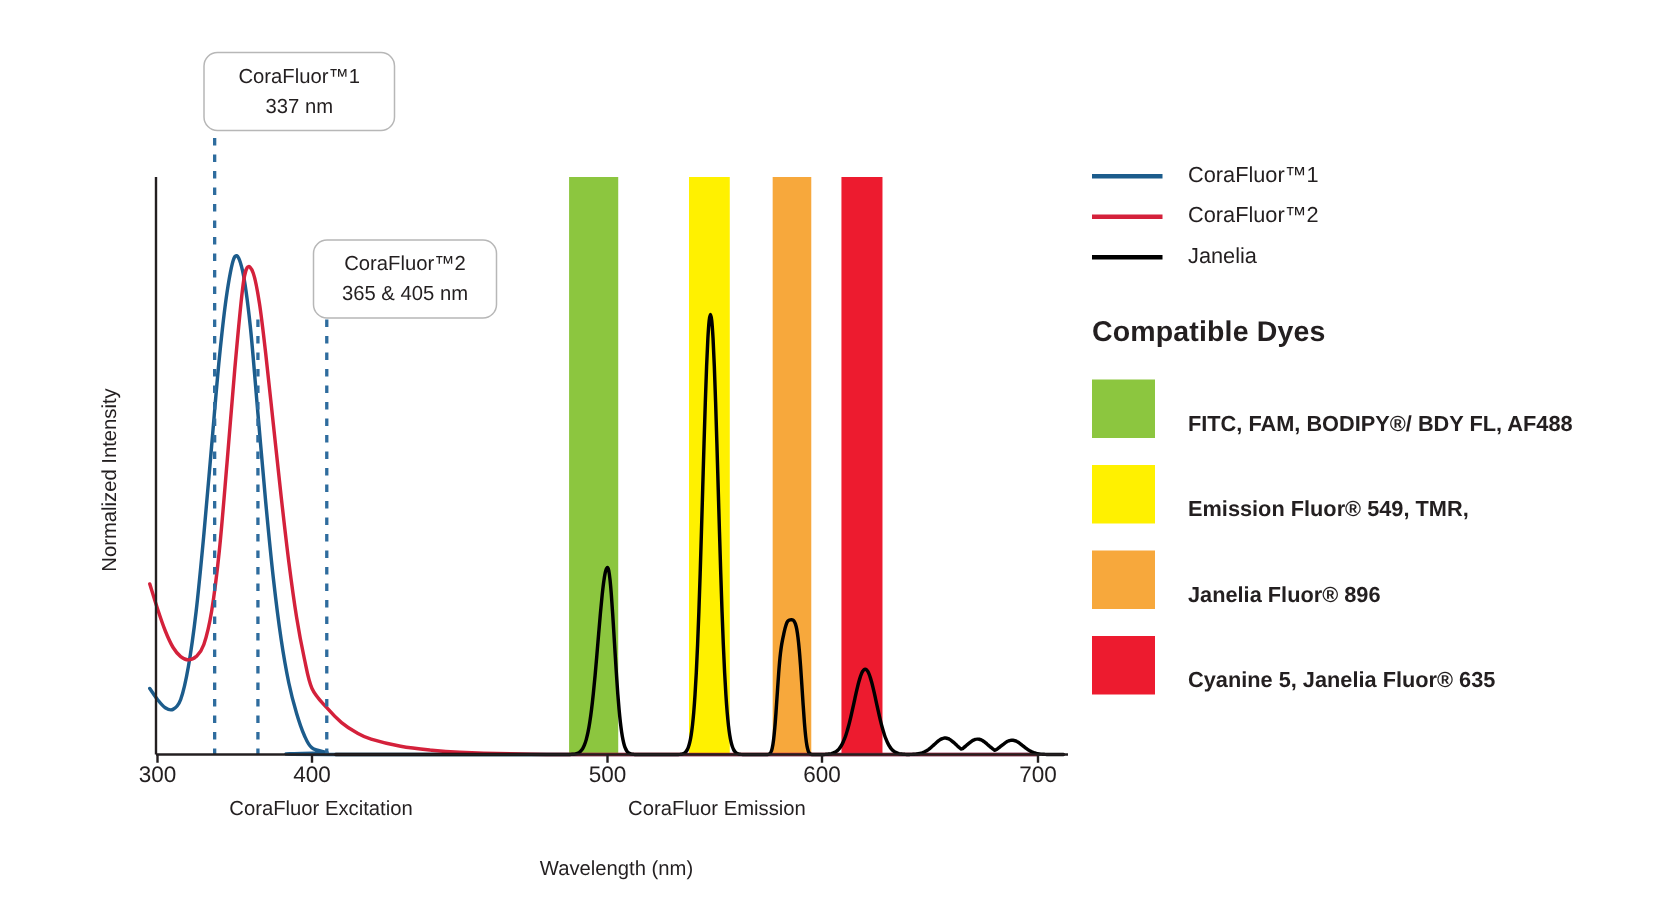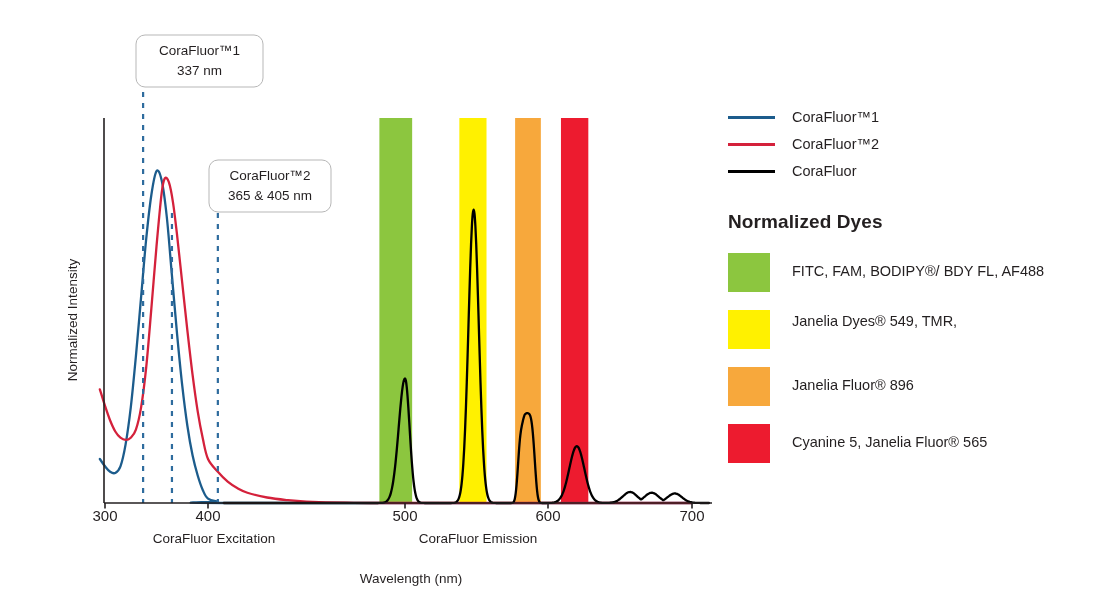--- a/index.html
+++ b/index.html
@@ -55,22 +55,23 @@
     margin-right:17px;flex:0 0 auto;
   }
   .series-label{
     font-size:14.5px;color:#231f20;white-space:nowrap;line-height:1;
   }
   .panel-heading{
     font-size:19px;font-weight:bold;color:#231f20;
     margin:0 0 20px 0;letter-spacing:0.1px;
   }
   .dye-row{
-    display:flex;align-items:flex-start;
+    display:flex;align-items:flex-end;
     margin-bottom:18px;
+    font-weight:bold;
   }
   .dye-swatch{
     width:42px;height:39px;flex:0 0 auto;margin-right:22px;
   }
   .dye-label{
     font-size:14.5px;color:#231f20;line-height:1.25;
     padding-top:9px;
   }
   .dye-label.two-line{padding-top:2px;}
 </style>
@@ -147,42 +148,42 @@
         <div class="series-row">
           <span class="series-swatch" style="border-top-color: rgb(28, 92, 140);"></span>
           <span class="series-label">CoraFluor™1</span>
         </div>
         <div class="series-row">
           <span class="series-swatch" style="border-top-color: rgb(212, 33, 59);"></span>
           <span class="series-label">CoraFluor™2</span>
         </div>
         <div class="series-row">
           <span class="series-swatch" style="border-top-color: rgb(0, 0, 0);"></span>
-          <span class="series-label">CoraFluor</span>
+          <span class="series-label">Janelia</span>
         </div>
       </div>
 
-    <div class="panel-heading">Normalized Dyes</div>
+    <div class="panel-heading">Compatible Dyes</div>
 
     <div id="dye-legend">
         <div class="dye-row">
           <span class="dye-swatch" style="background: rgb(140, 198, 63);"></span>
           <span class="dye-label">FITC, FAM, BODIPY®/ BDY FL, AF488</span>
         </div>
         <div class="dye-row">
           <span class="dye-swatch" style="background: rgb(255, 241, 0);"></span>
           <span class="dye-label two-line">
-            <div>Janelia Dyes® 549, TMR,</div>
+            <div>Emission Fluor® 549, TMR,</div>
           </span>
         </div>
         <div class="dye-row">
           <span class="dye-swatch" style="background: rgb(247, 168, 60);"></span>
           <span class="dye-label">Janelia Fluor® 896</span>
         </div>
         <div class="dye-row">
           <span class="dye-swatch" style="background: rgb(237, 27, 47);"></span>
-          <span class="dye-label">Cyanine 5, Janelia Fluor® 565</span>
+          <span class="dye-label">Cyanine 5, Janelia Fluor® 635</span>
         </div>
       </div>
 
   </div>
 
 </div>
 
 </body></html>

